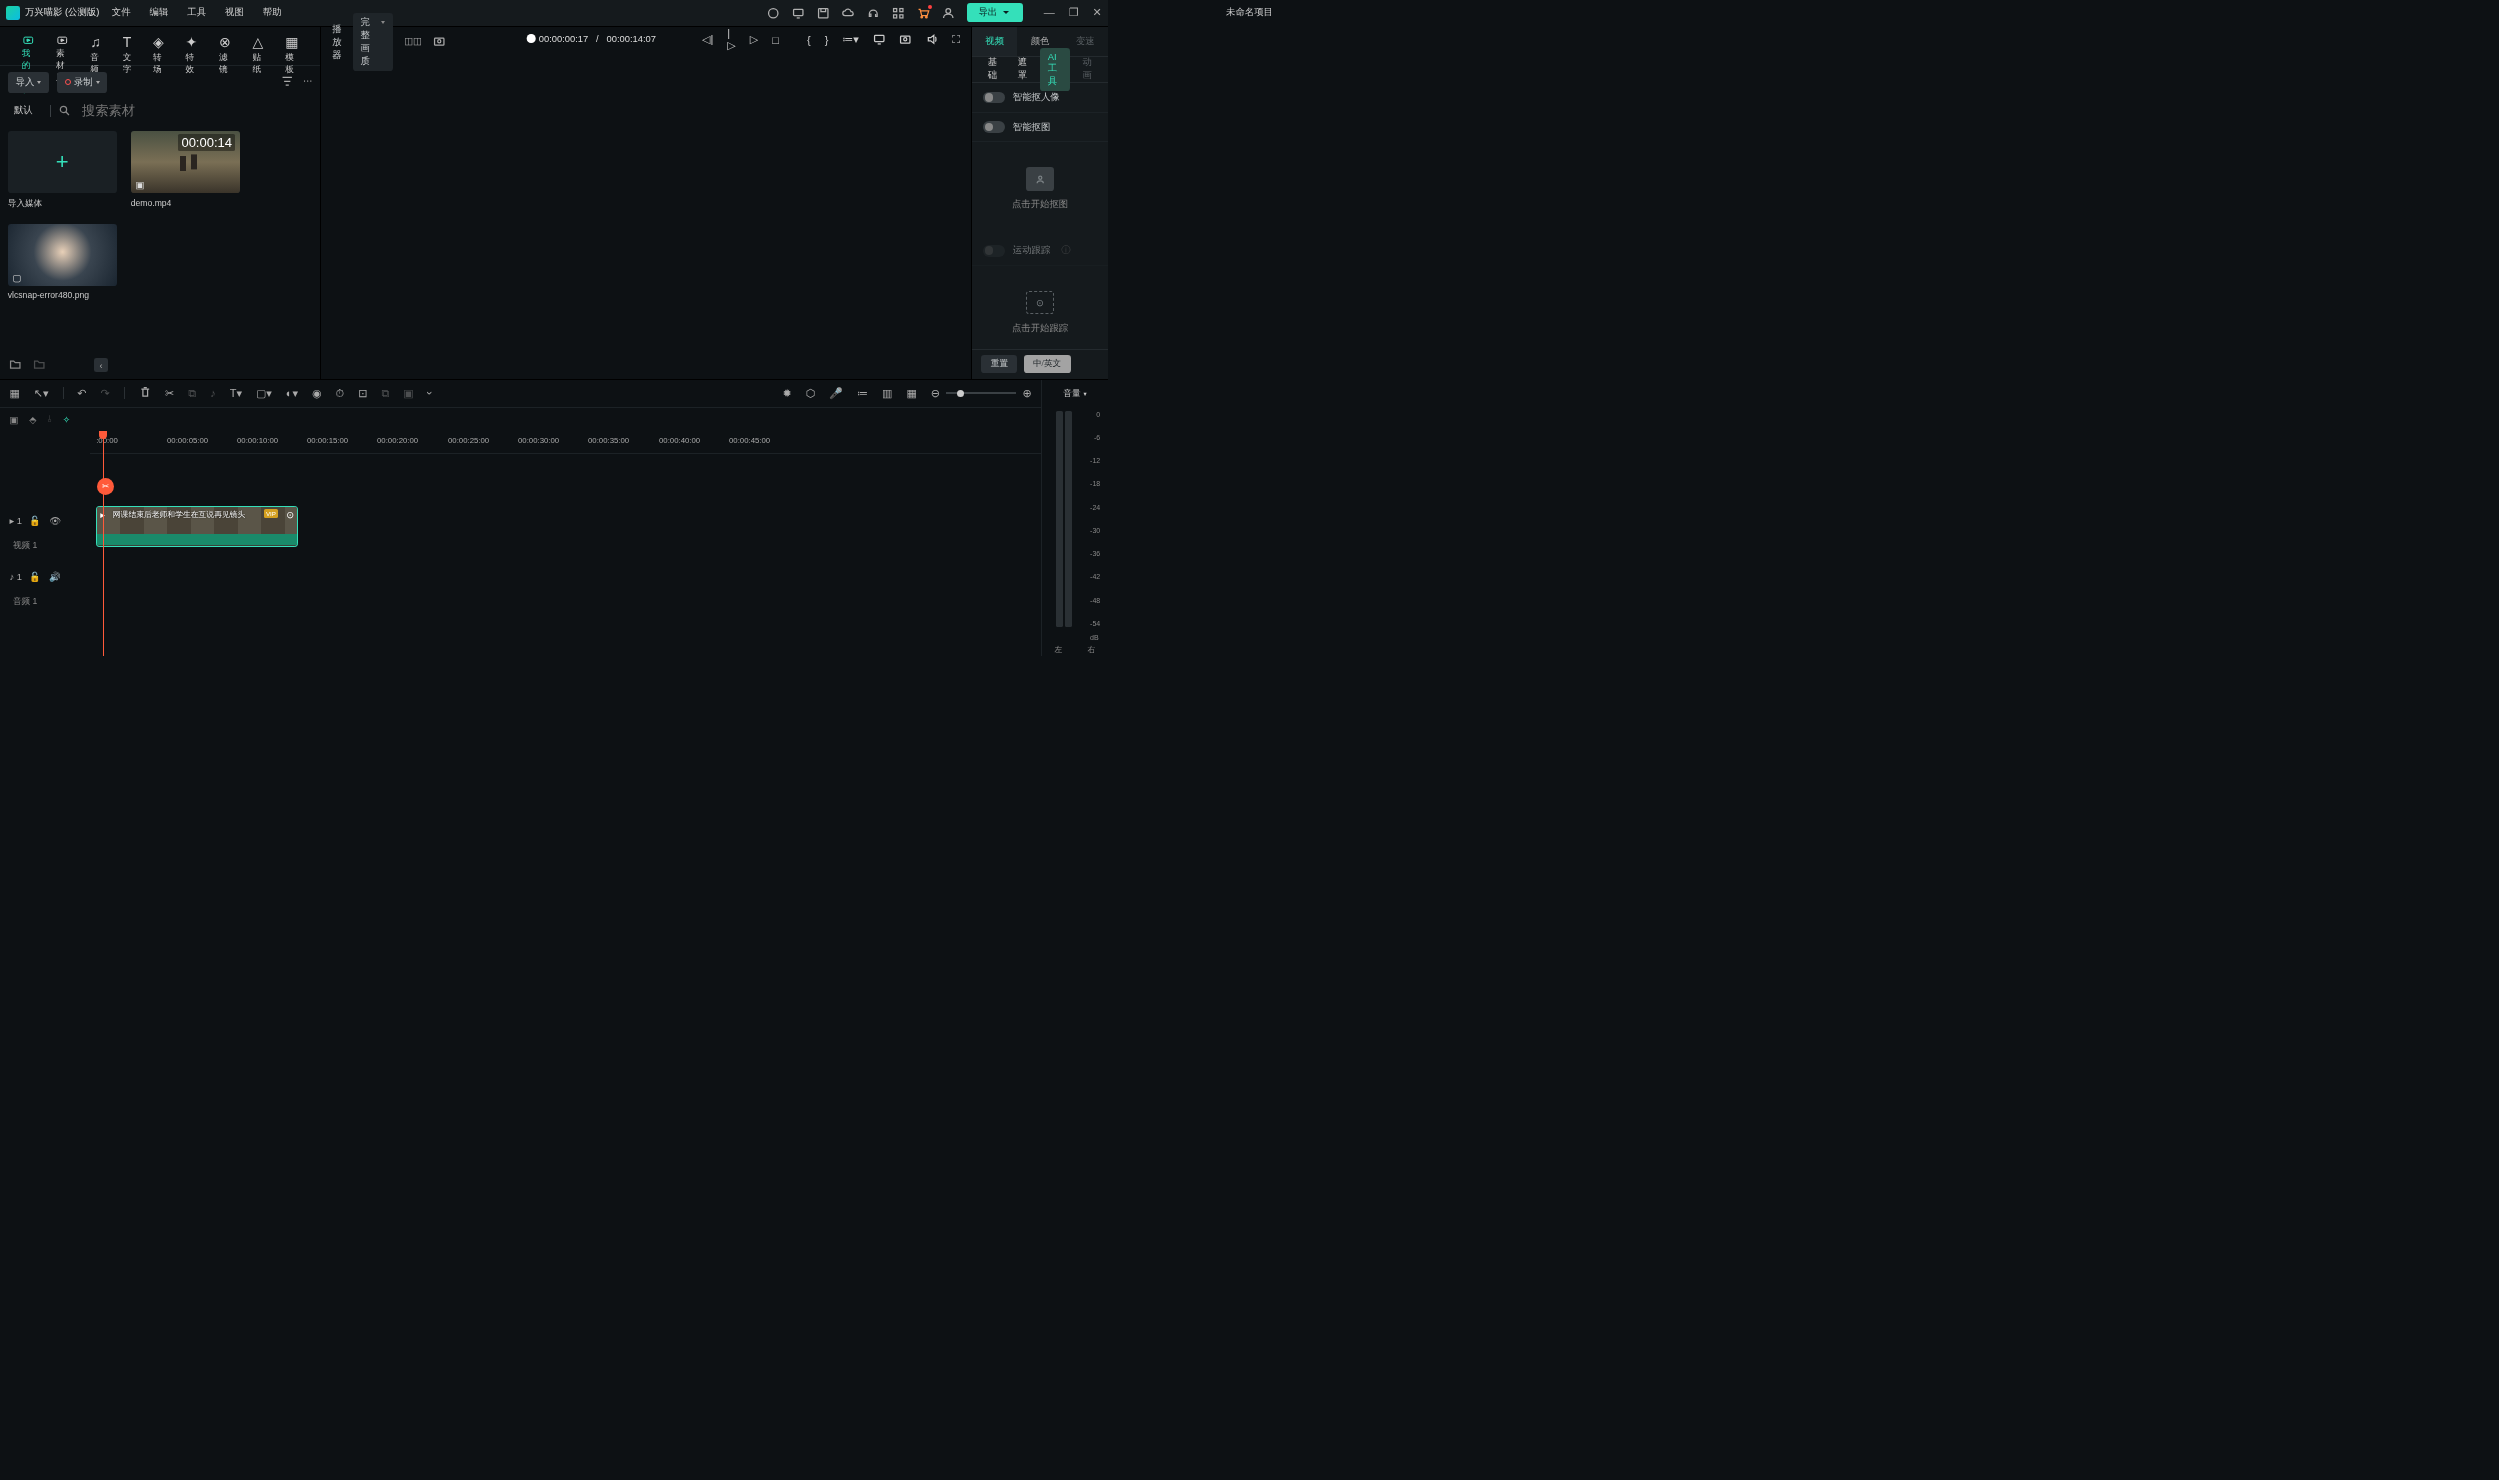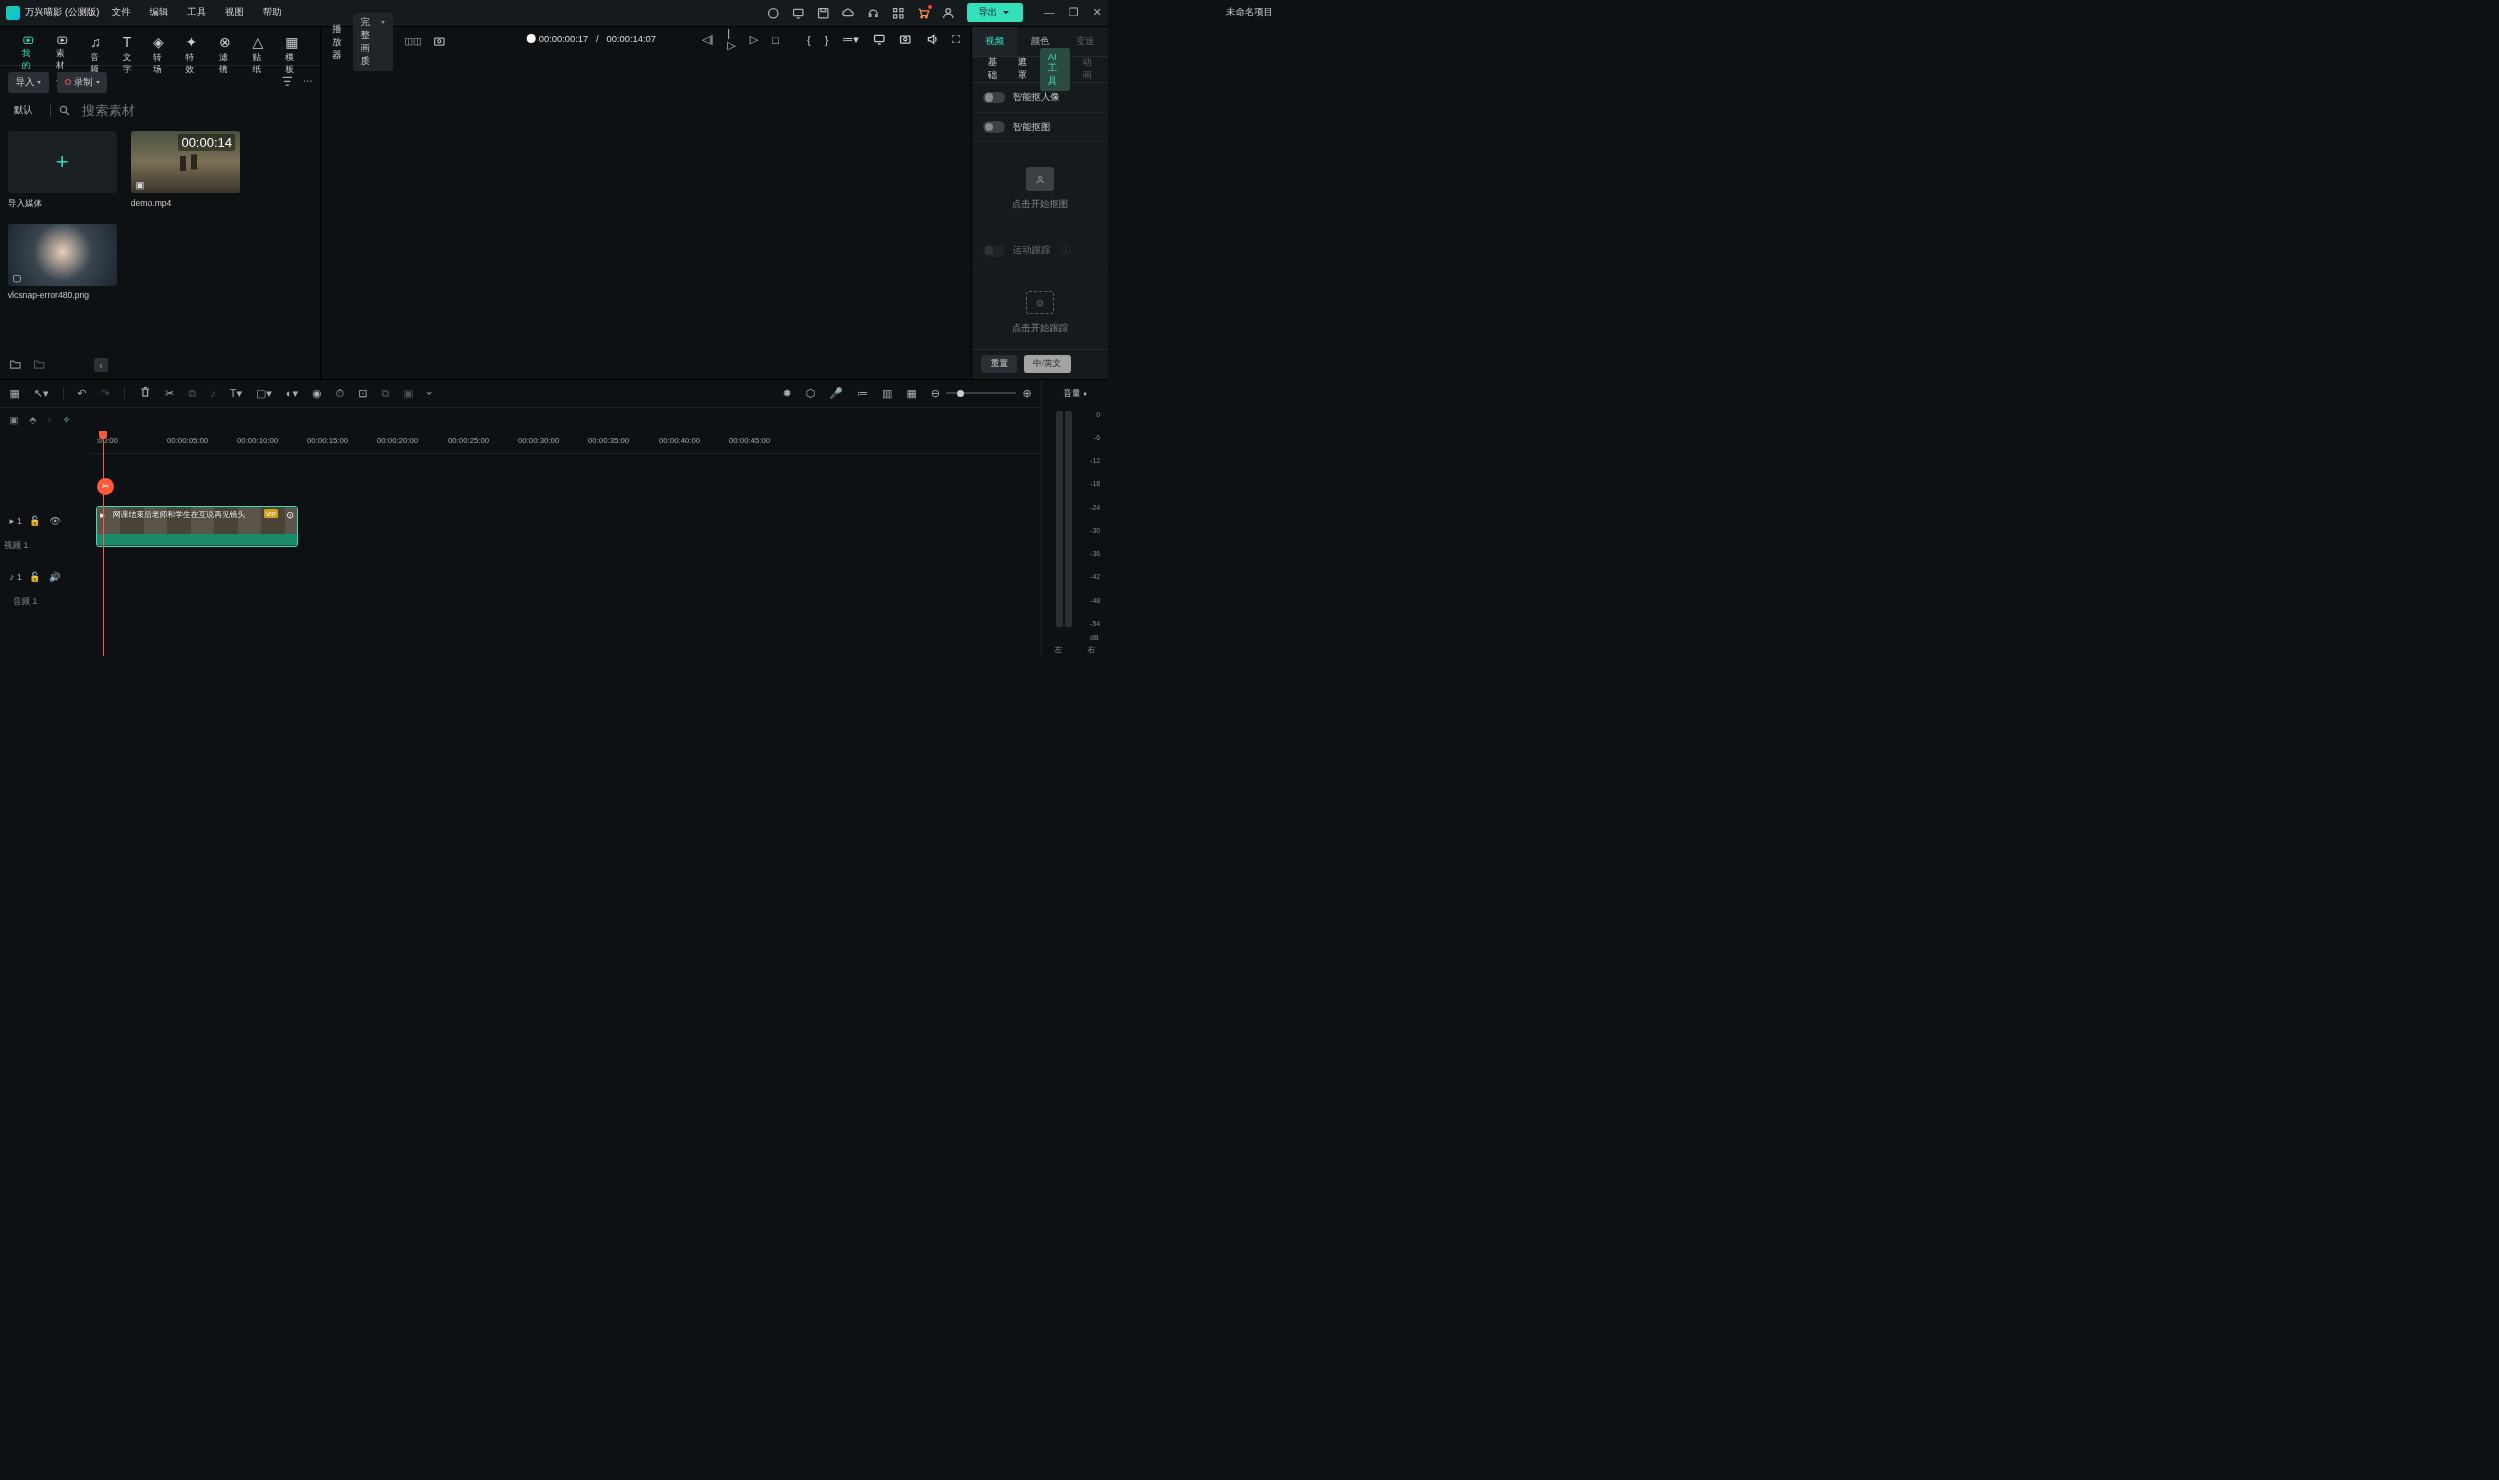--- a/index.html
+++ b/index.html
@@ -478,21 +478,21 @@
       <span class="ic2" style="color:#34e0ba">✧</span>
     </div>
     <div class="tl-ruler-wrap">
       <div class="tl-trackheads">
         <div class="th-row" style="height:47px"></div>
         <div class="th-row">
           <span>▸ 1</span>
           <span>🔓</span>
           <span>👁</span>
         </div>
-        <div class="th-label" style="padding-left:4px">视频 1</div>
+        <div class="th-label" style="padding-left:13px">视频 1</div>
         <div class="th-row" style="margin-top:4.7px">
           <span>♪ 1</span>
           <span>🔓</span>
           <span>🔊</span>
         </div>
         <div class="th-label" style="padding-left:13px">音频 1</div>
       </div>
       <div class="tl-tracks">
         <div class="ruler">
           <span class="tick" style="left:6.2px">:00:00</span>

